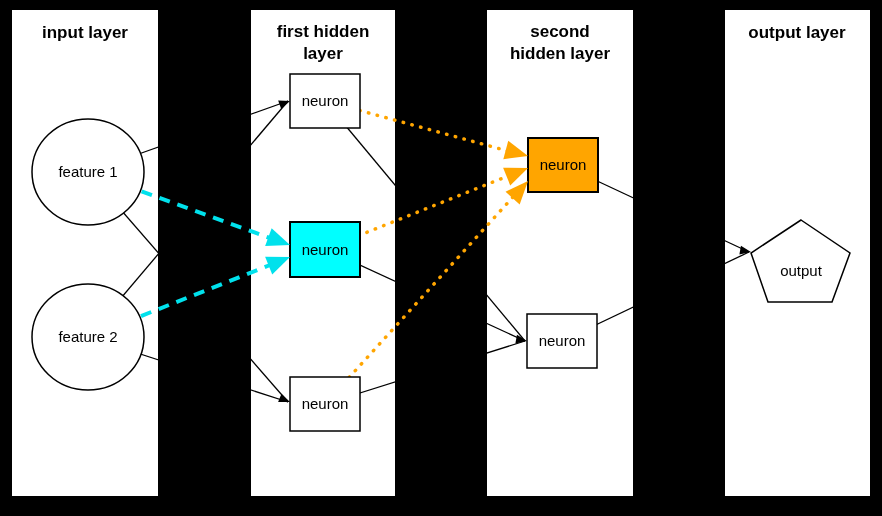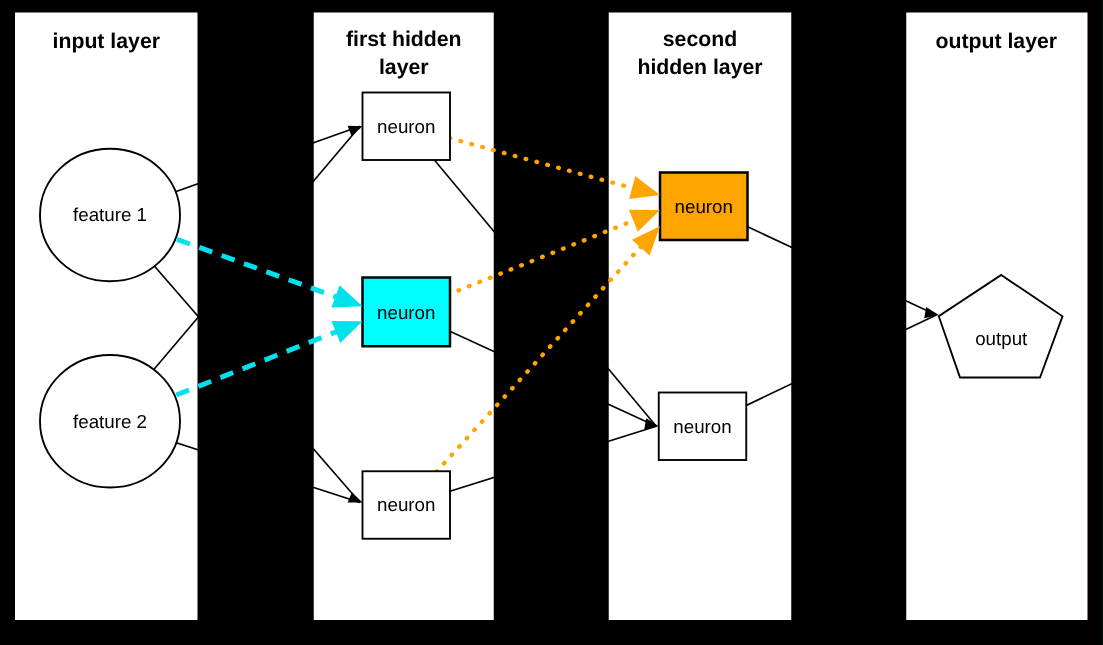--- a/index.html
+++ b/index.html
@@ -4,21 +4,21 @@
 <style>
   html, body {
     margin: 0;
     padding: 0;
     background: #000;
   }
   .stage {
     position: relative;
     width: 882px;
     height: 516px;
-    background: #15803d;
+    background: #8b5cf6;
     font-family: "Liberation Sans", sans-serif;
   }
   svg { display: block; }
   .layer-title {
     font-family: "Liberation Sans", sans-serif;
     font-size: 17px;
     font-weight: bold;
     fill: #000;
     text-anchor: middle;
   }

